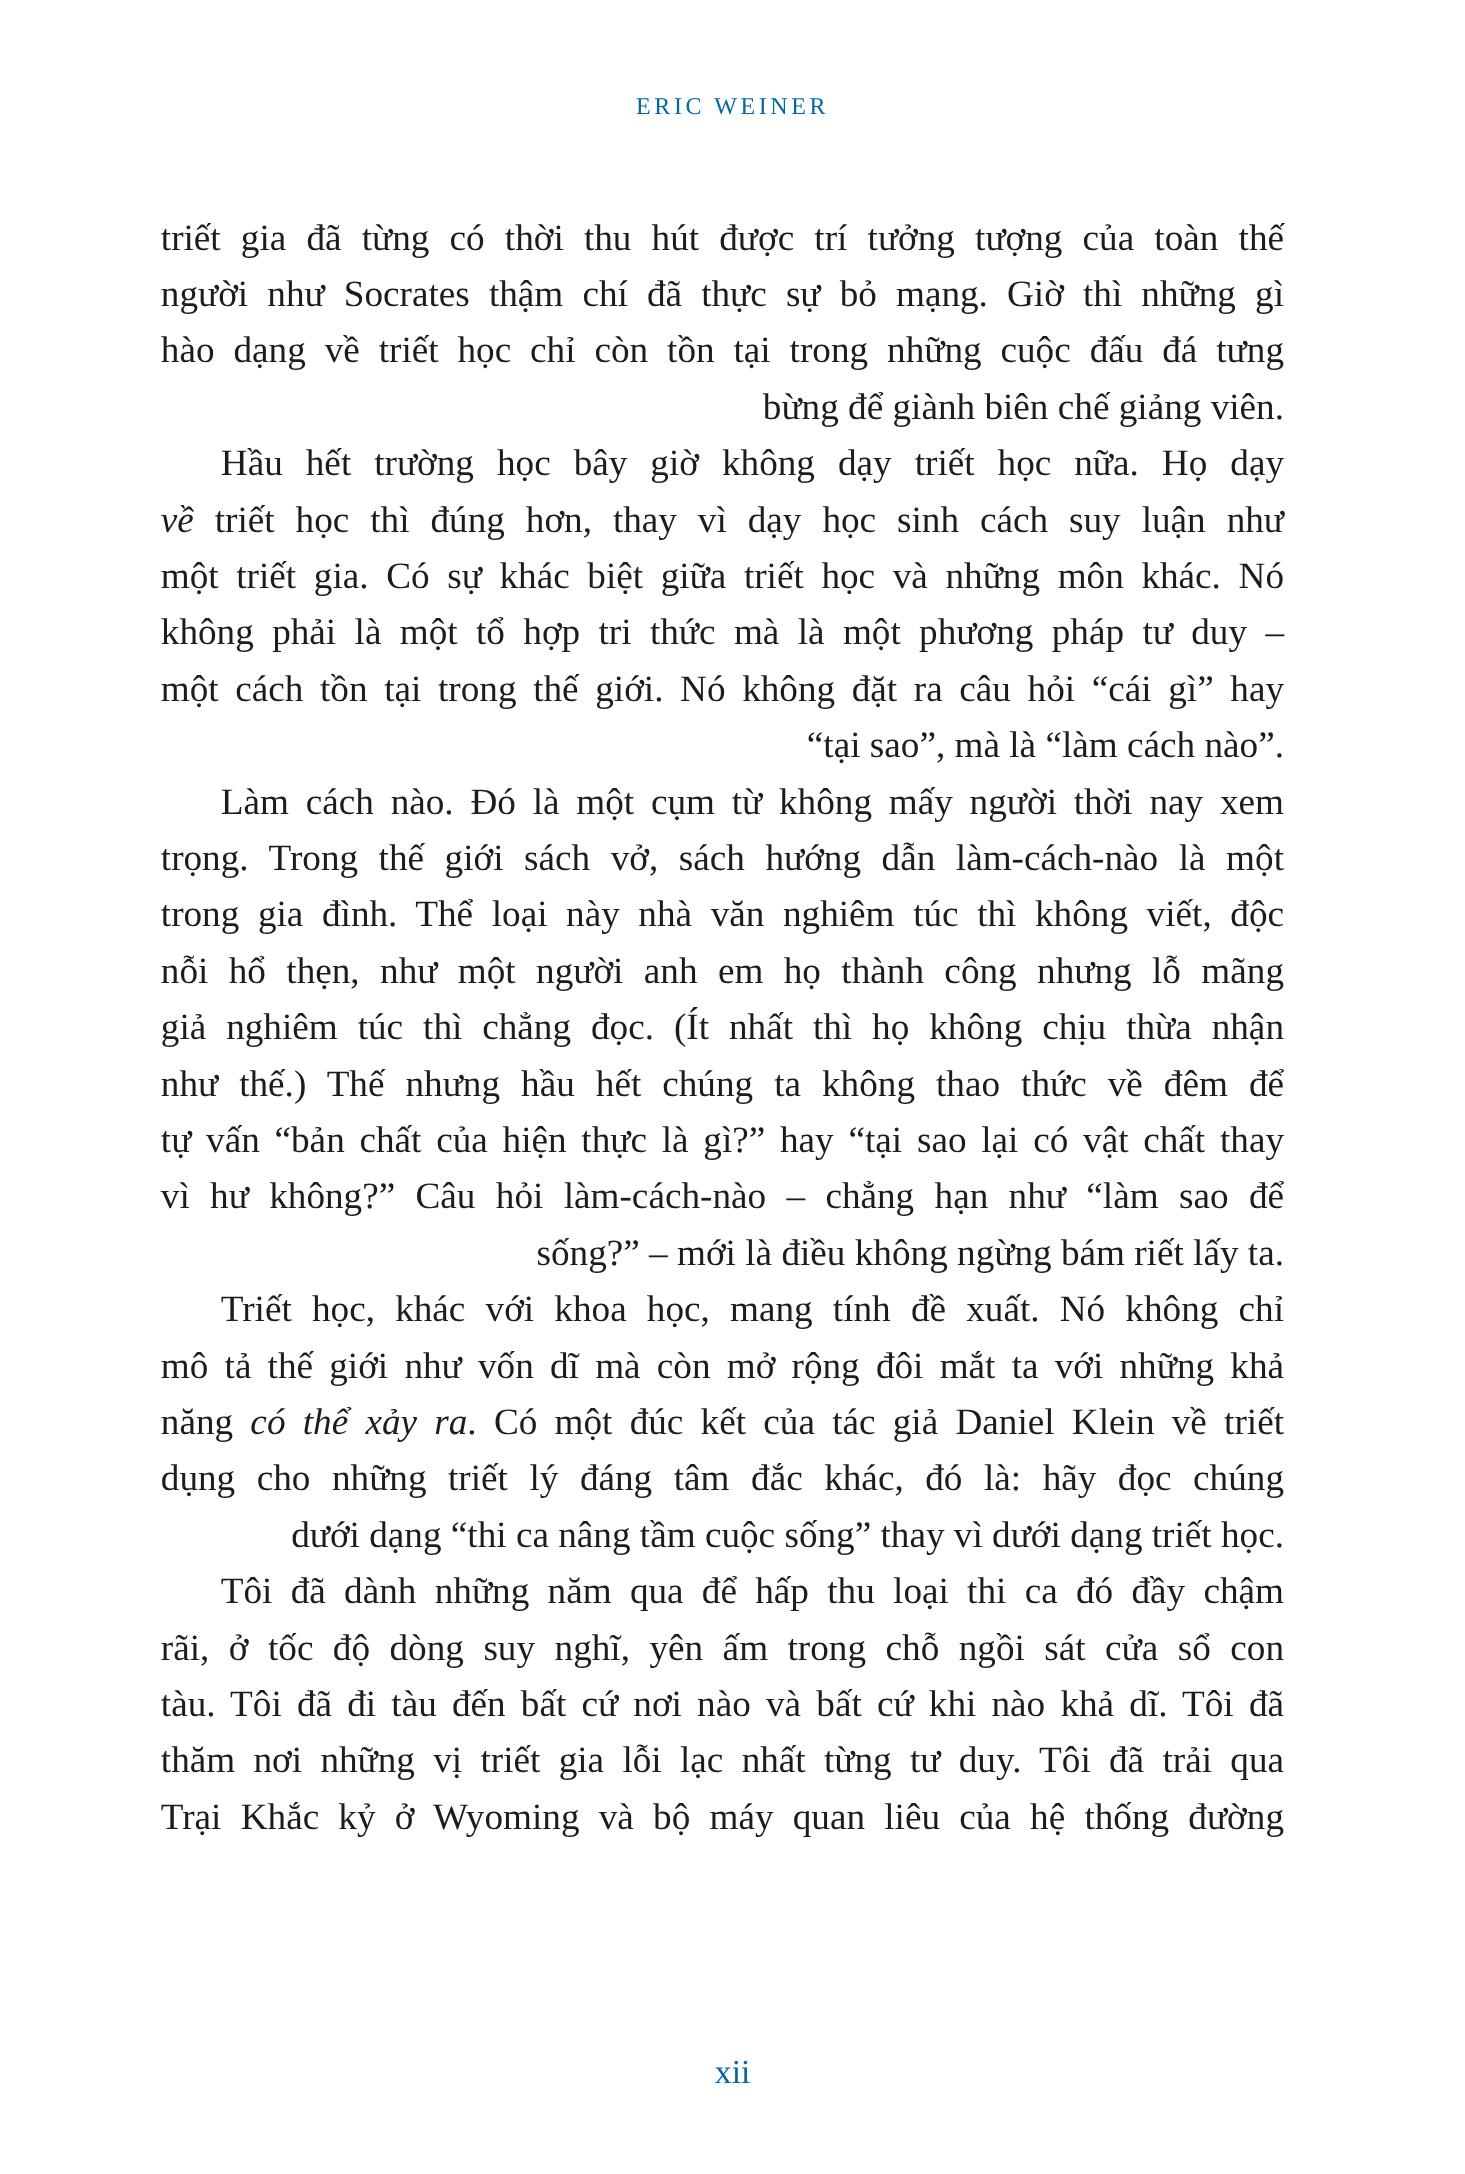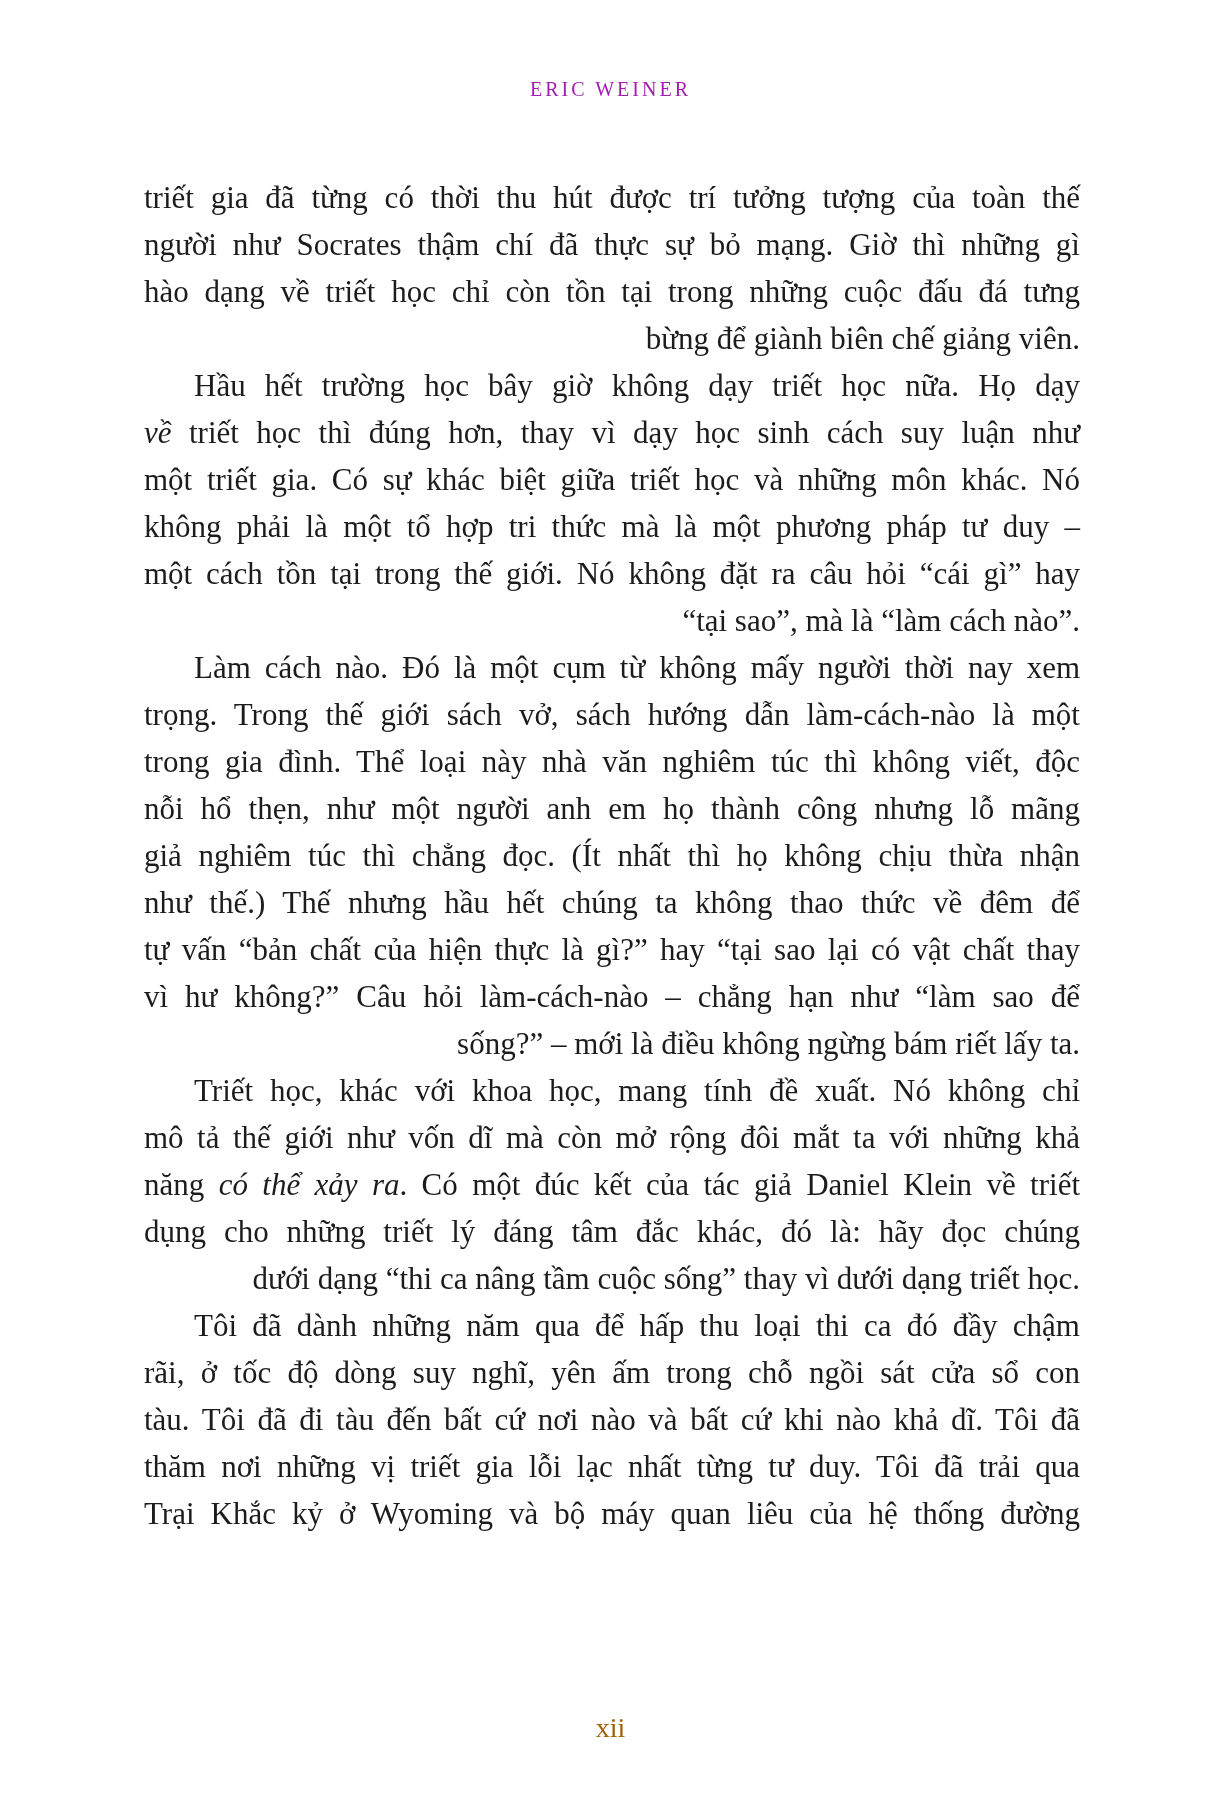--- a/index.html
+++ b/index.html
@@ -18,26 +18,26 @@
     overflow: hidden;
   }
   .running-header {
     position: absolute;
     top: 78px;
     left: 0;
     width: 100%;
     text-align: center;
     font-size: 20px;
     letter-spacing: 3px;
-    color: #a21caf;
+    color: #0369a1;
   }
   .body-text {
     position: absolute;
     top: 174px;
-    left: 144px;
+    left: 134px;
     width: 936px;
     font-size: 31px;
     line-height: 47px;
   }
   .paragraph { margin: 0; }
   .line {
     text-align: right;
     height: 47px;
     overflow: visible;
   }
@@ -47,21 +47,21 @@
   }
   .line.indent { padding-left: 50px; }
   .it { font-style: italic; }
   .page-number {
     position: absolute;
     top: 1712px;
     left: 0;
     width: 100%;
     text-align: center;
     font-size: 28px;
-    color: #a16207;
+    color: #0369a1;
   }
 </style>
 </head>
 <body>
 
 <div class="page">
   <div class="running-header">ERIC WEINER</div>
 
   <div class="body-text">
       <div class="paragraph">

